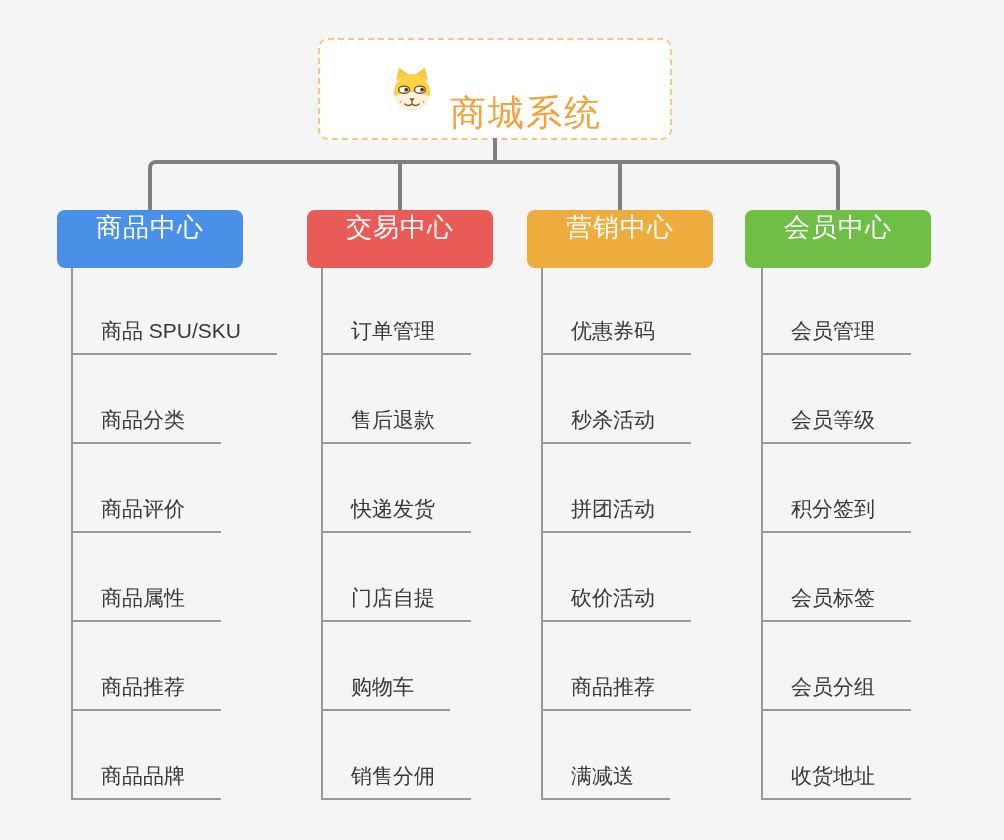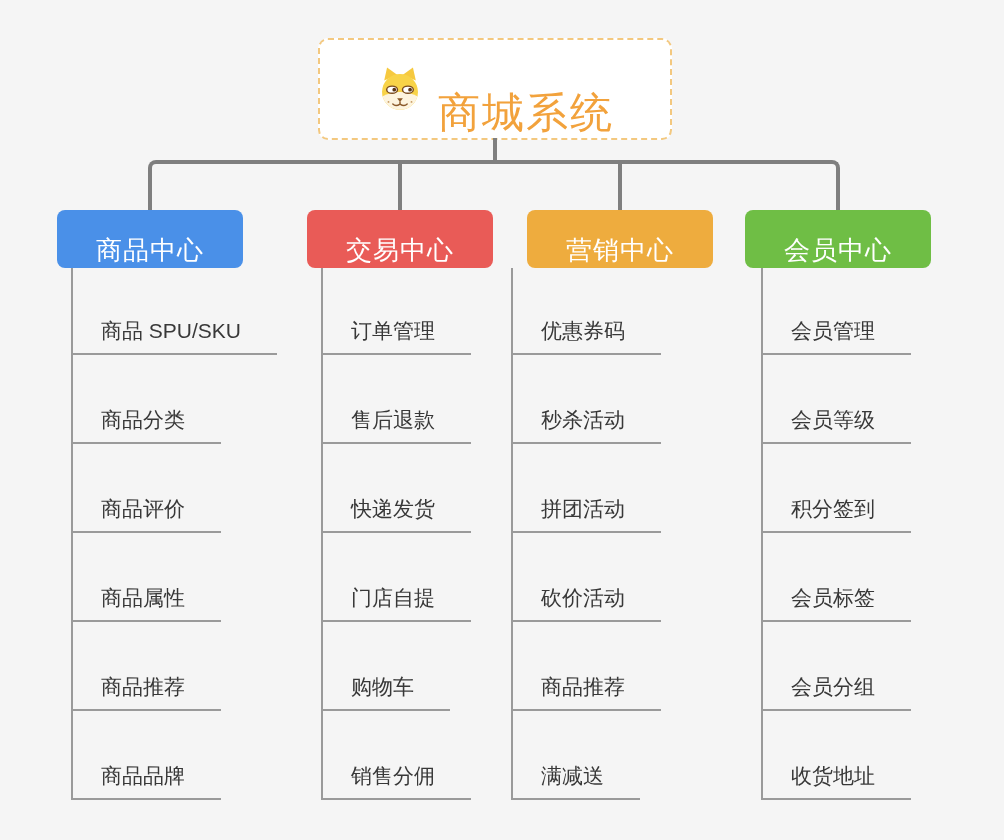--- a/index.html
+++ b/index.html
@@ -11,36 +11,36 @@
   }
   .stage{position:absolute;left:0;top:0;width:1004px;height:840px;}
 
   
   .root-node{
     position:absolute;left:318px;top:38px;width:354px;height:102px;
     background:#ffffff;border:2px dashed #f3c87f;border-radius:10px;
     display:flex;align-items:center;justify-content:center;gap:14px;
     box-sizing:border-box;
   }
-  .root-label{font-size:42px;font-weight:500;color:#f2a23c;letter-spacing:2px;margin-top:48px;}
+  .root-label{font-size:36px;font-weight:500;color:#f2a23c;letter-spacing:2px;margin-top:48px;}
   .root-icon{width:48px;height:46px;flex:0 0 auto;}
 
   
   .conn{position:absolute;background:#7f7f7f;}
   .bus{
     position:absolute;left:148px;top:160px;width:692px;height:50px;
     border-top:4px solid #7f7f7f;border-left:4px solid #7f7f7f;border-right:4px solid #7f7f7f;
     border-radius:8px 8px 0 0;box-sizing:border-box;
   }
 
   
   .cat-node{
     position:absolute;top:210px;width:186px;height:58px;
     border-radius:8px;color:#ffffff;font-size:26px;
-    display:flex;align-items:flex-end;justify-content:center;
+    display:flex;align-items:flex-start;justify-content:center;
     letter-spacing:1px;
   }
 
   
   .branch{position:absolute;top:268px;width:230px;height:540px;}
   .trunk{position:absolute;left:-1px;top:0;width:2px;height:532px;background:#9a9a9a;}
   .leaf{
     position:absolute;left:-1px;transform:translateY(-100%);
     display:inline-block;white-space:nowrap;
     padding:0 36px 8px 30px;
@@ -107,21 +107,21 @@
   <div class="branch" style="left:322px;">
     <div class="trunk"></div>
     <div class="leaf" style="top:87px;">订单管理</div>
     <div class="leaf" style="top:176px;">售后退款</div>
     <div class="leaf" style="top:265px;">快递发货</div>
     <div class="leaf" style="top:354px;">门店自提</div>
     <div class="leaf" style="top:443px;">购物车</div>
     <div class="leaf" style="top:532px;">销售分佣</div>
   </div>
 
-  <div class="branch" style="left:512px;">
+  <div class="branch" style="left:542px;">
     <div class="trunk"></div>
     <div class="leaf" style="top:87px;">优惠券码</div>
     <div class="leaf" style="top:176px;">秒杀活动</div>
     <div class="leaf" style="top:265px;">拼团活动</div>
     <div class="leaf" style="top:354px;">砍价活动</div>
     <div class="leaf" style="top:443px;">商品推荐</div>
     <div class="leaf" style="top:532px;">满减送</div>
   </div>
 
   <div class="branch" style="left:762px;">

